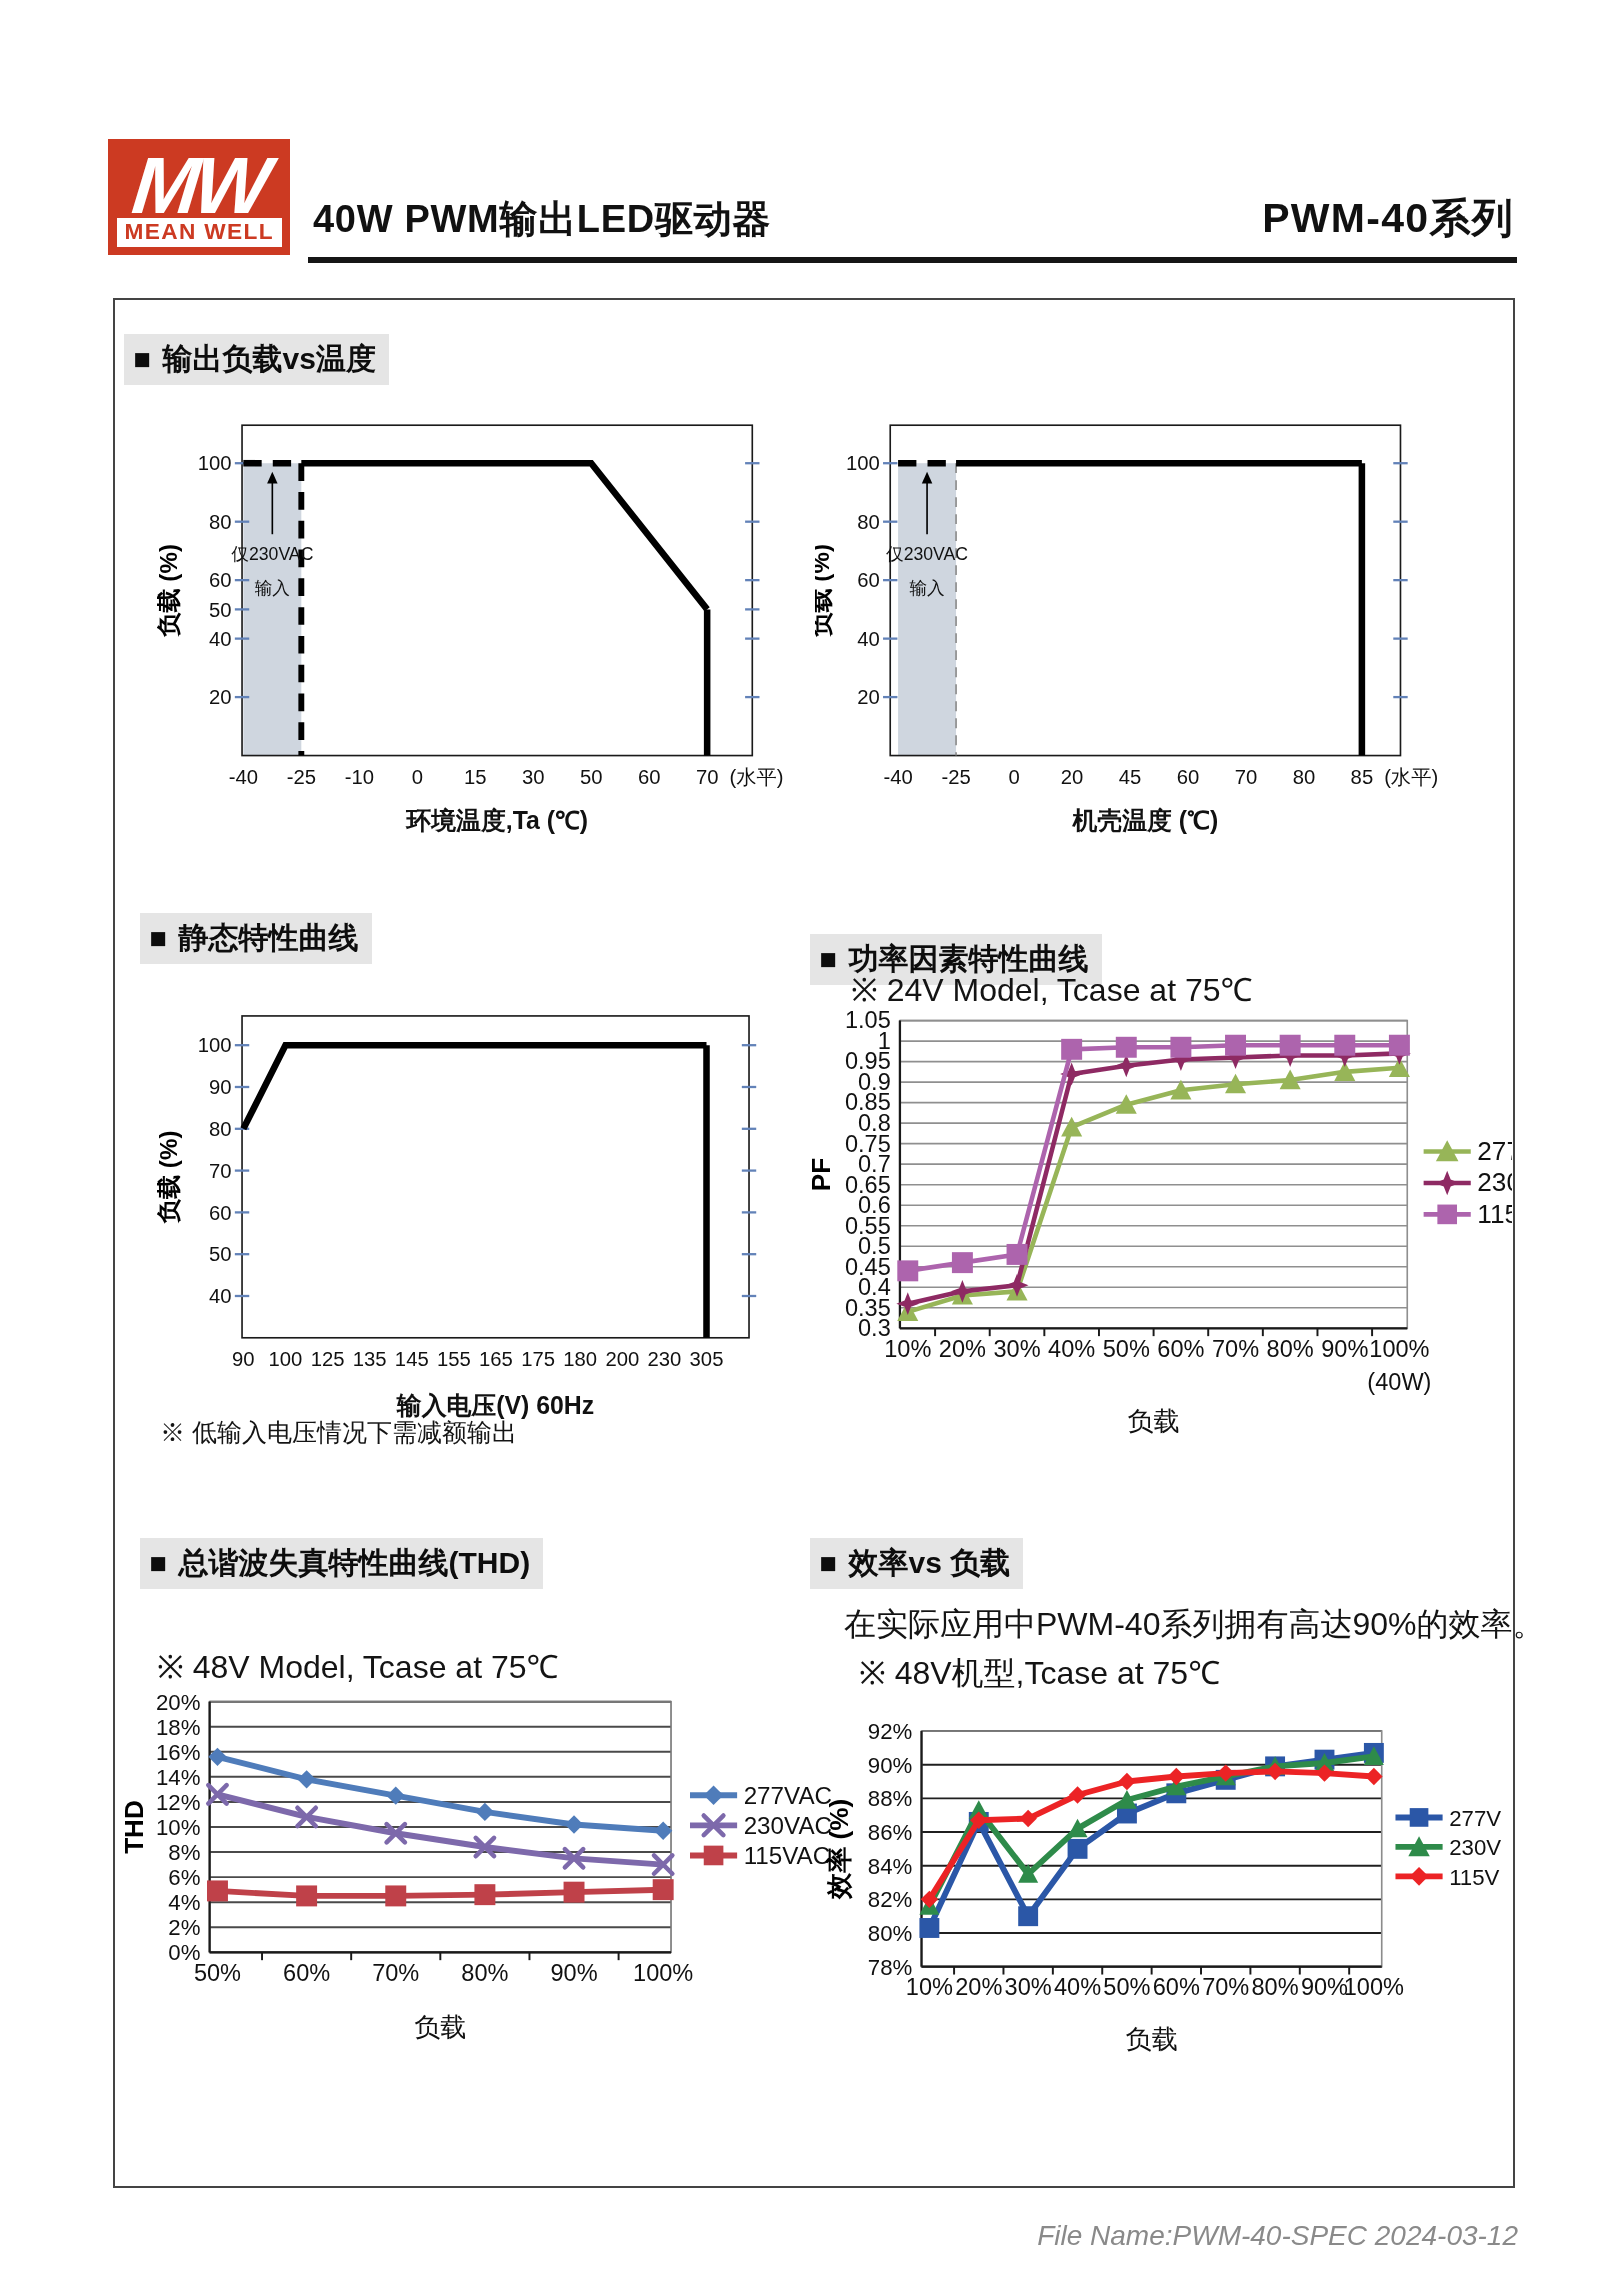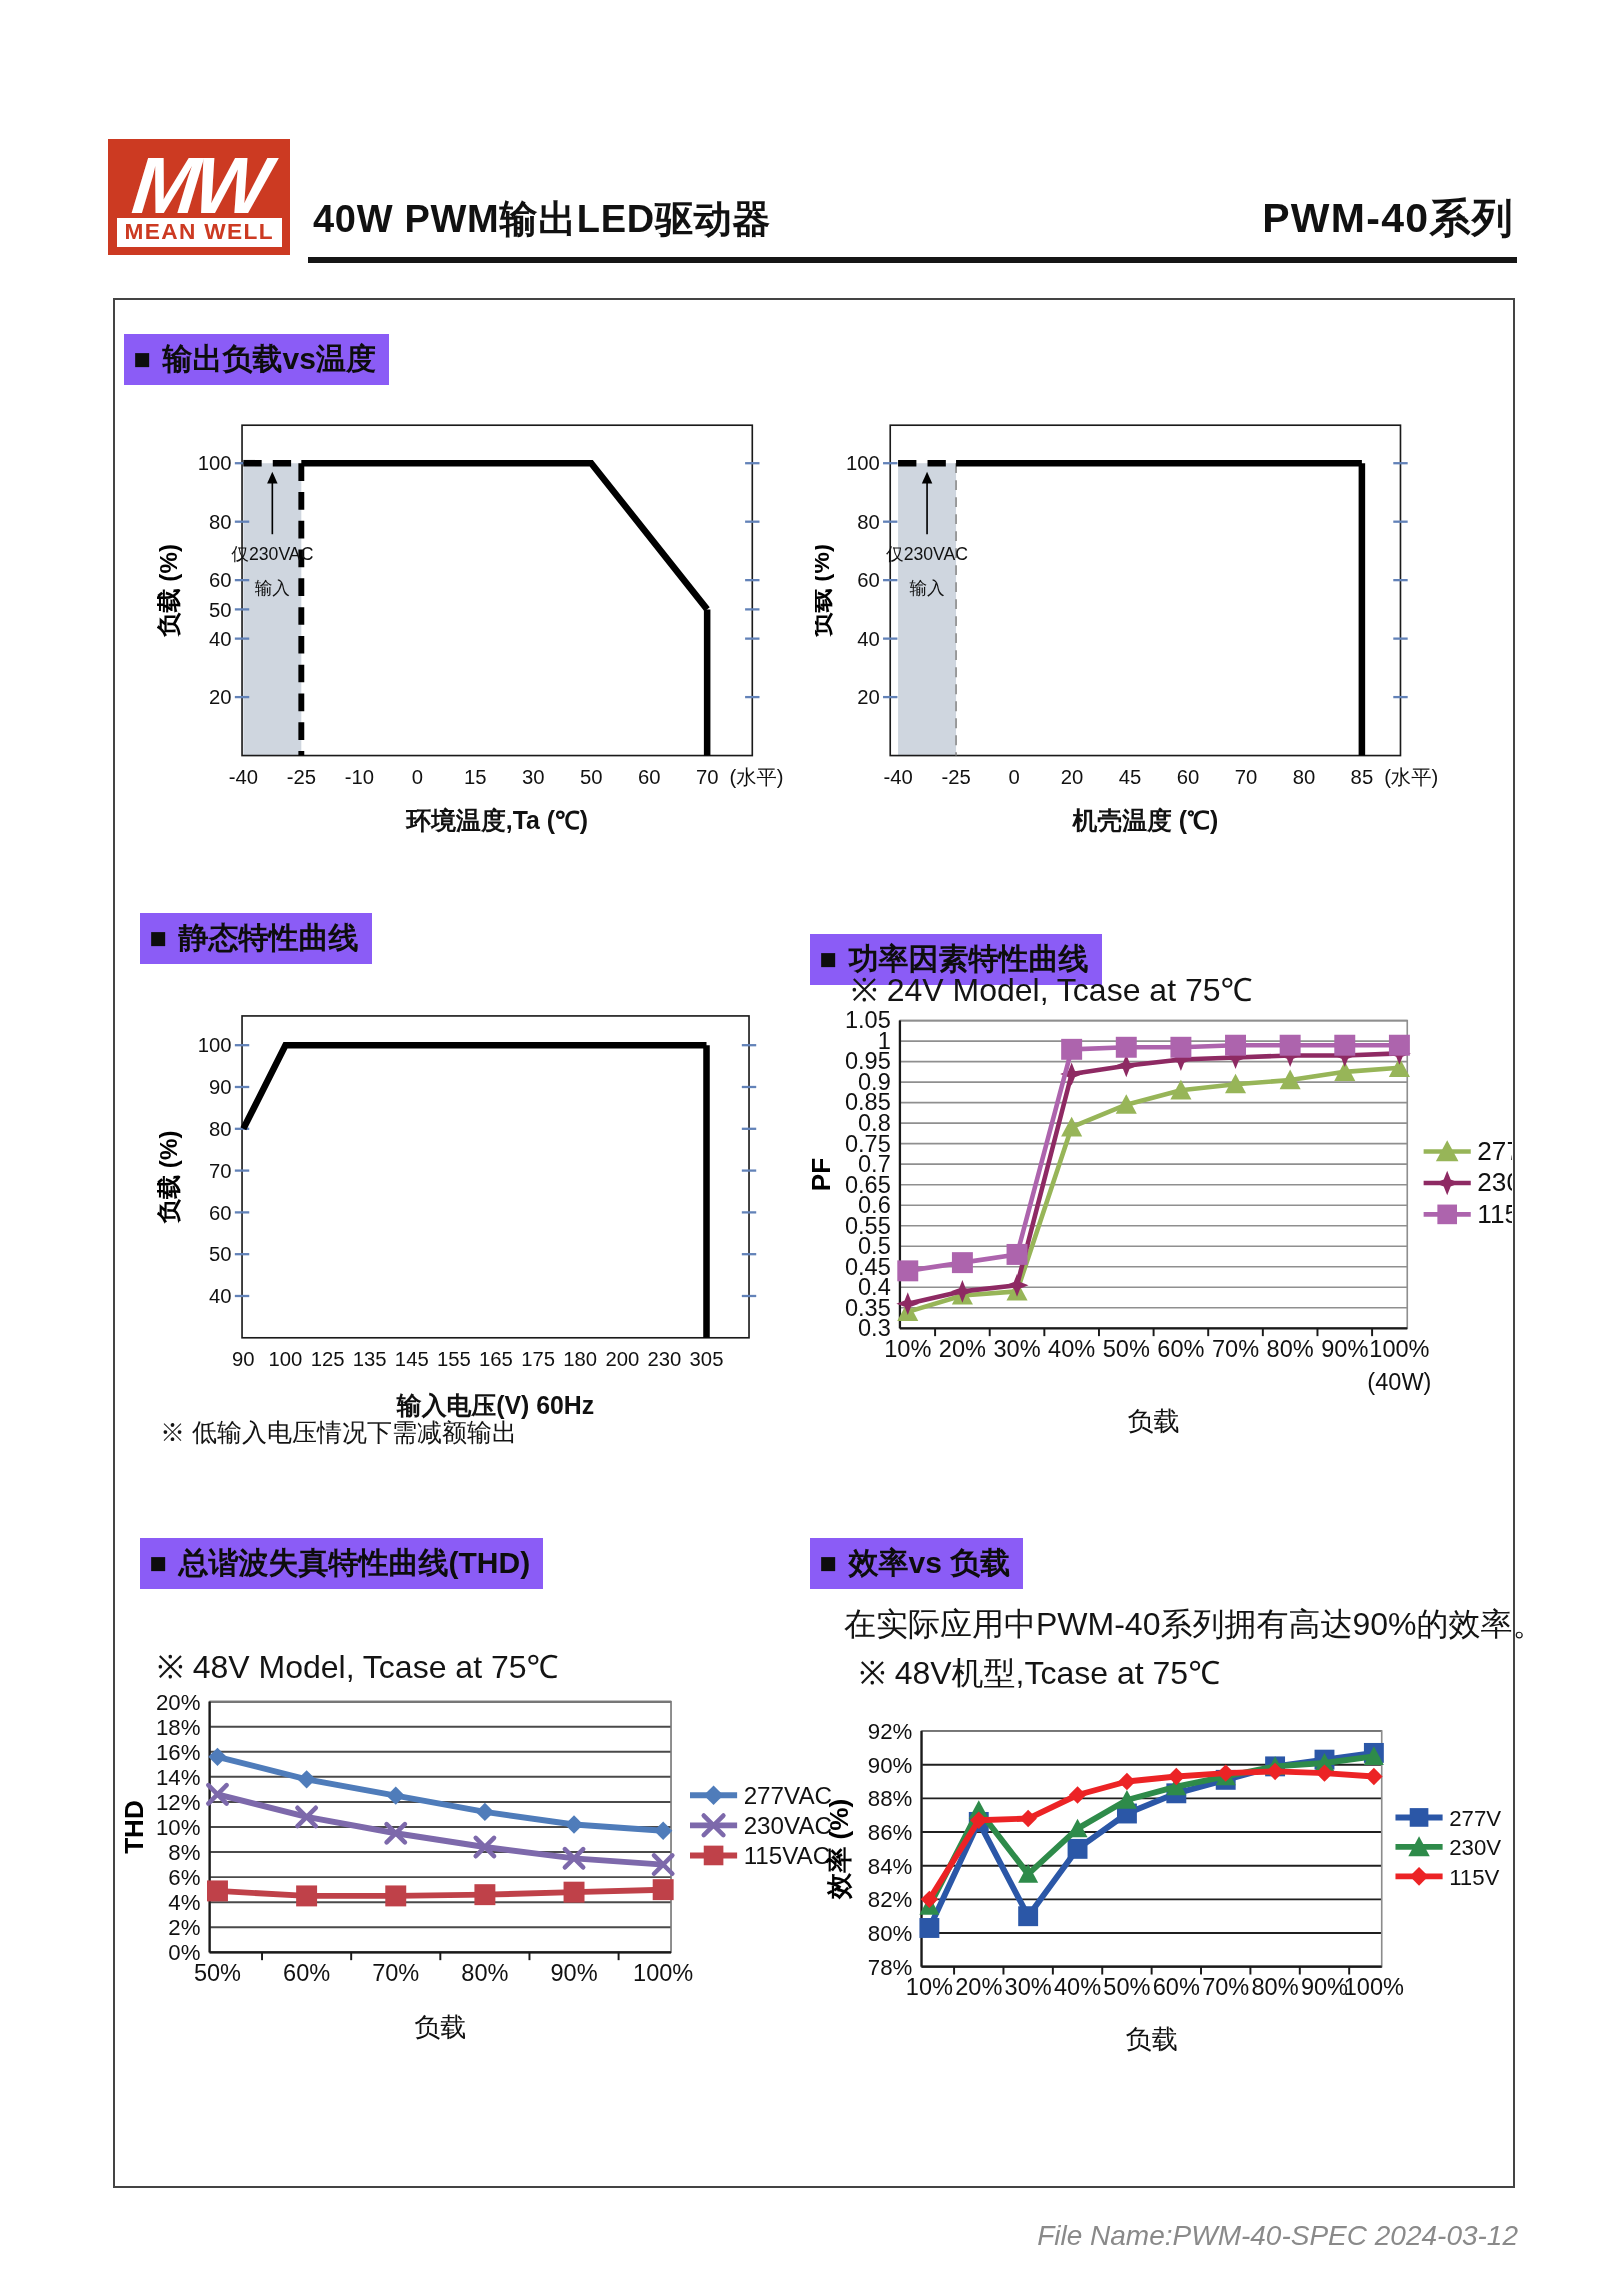--- a/index.html
+++ b/index.html
@@ -12,21 +12,21 @@
     font-size:80px;font-weight:bold;font-style:italic;letter-spacing:-5.2px;transform:skewX(-6deg);}
   .logo .strip{position:absolute;left:6.5px;right:6.5px;bottom:6.5px;height:29px;background:#fff;
     border:2px solid #cc3a22;display:flex;align-items:center;justify-content:center;}
   .logo .strip span{color:#cc3a22;font-weight:bold;font-size:21.6px;letter-spacing:1.3px;transform:scaleX(1.05);}
   .doc-title{left:313px;top:194px;font-size:38px;font-weight:bold;letter-spacing:0.7px;}
   .doc-series{right:109px;top:191px;font-size:41px;font-weight:bold;letter-spacing:1.3px;}
   .header-rule{left:308px;right:106px;top:257px;height:5.9px;background:#161616;}
   
   .content-border{left:113px;top:298px;width:1398px;height:1886px;border:2px solid #444;}
   
-  .sec{background:#8b5cf6;color:#0d0d0d;font-size:30px;font-weight:bold;
+  .sec{background:#e5e5e5;color:#0d0d0d;font-size:30px;font-weight:bold;
        padding:5.2px 13px 5.2px 9.2px;white-space:nowrap;}
   .sec .bullet{font-size:29px;margin-right:11.8px;}
   .s1{left:124px;top:334px;}
   .s2{left:140px;top:913px;}
   .s3{left:810px;top:934px;}
   .s4{left:140px;top:1538px;}
   .s5{left:810px;top:1538px;}
   .note-text{font-size:32px;color:#141414;white-space:nowrap;}
   .chart{overflow:visible;}
   svg{font-family:"Liberation Sans", sans-serif;}

